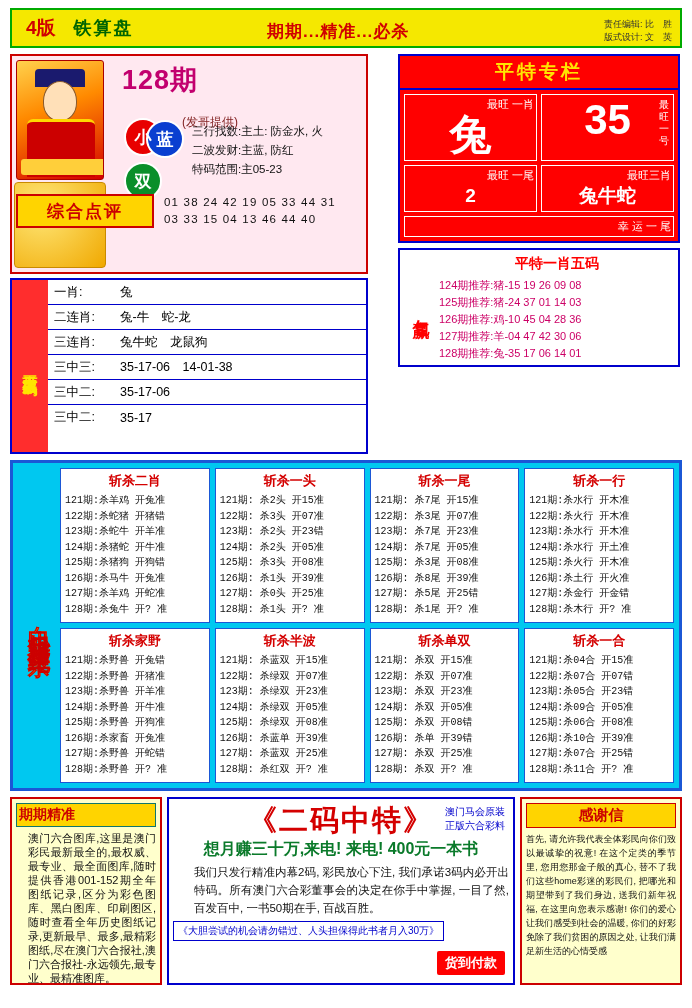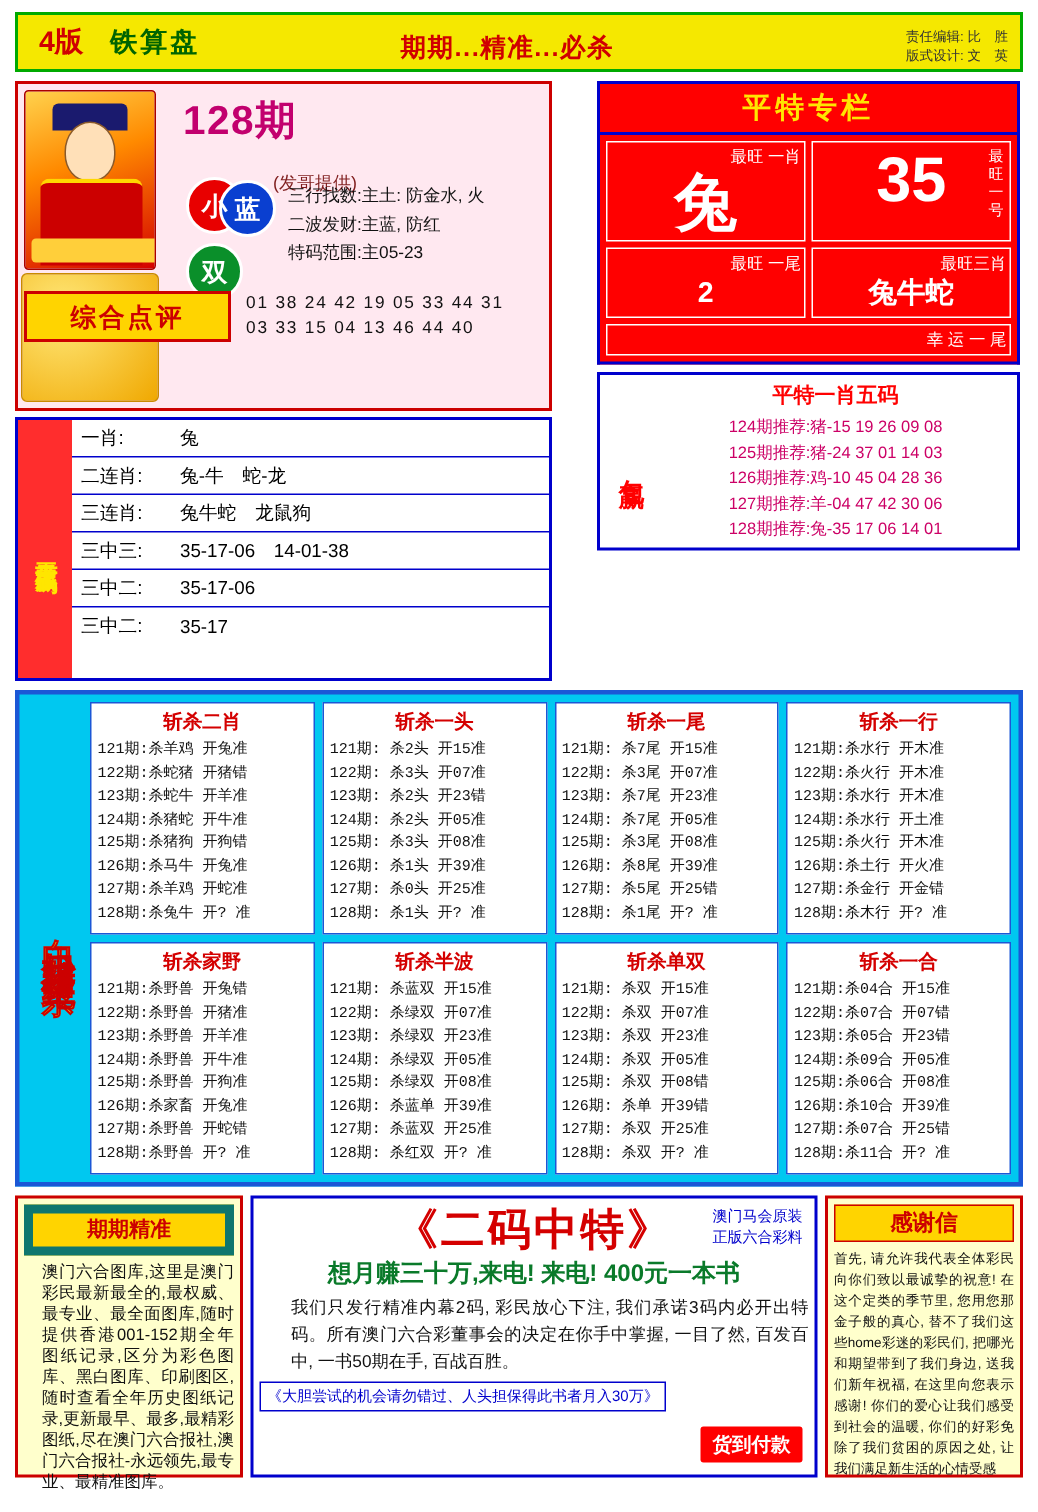--- a/index.html
+++ b/index.html
@@ -77,46 +77,46 @@
   .pt-big { font-size:42px; font-weight:bold; line-height:46px;}
   .pt-side { position:absolute; right:4px; top:4px; font-size:10px; line-height:12px; color:#fff;}
   .pt-wide { grid-column: span 2; }
 
   .five-box { margin-top:5px; border:2px solid #0000cc; background:#fff; display:flex; padding:3px; }
   .five-side { width:36px; background:#fff; color:#ff0000; font-weight:bold; font-size:17px;
      display:flex; align-items:center; justify-content:center; }
   .five-side span{ writing-mode:vertical-rl; text-orientation:upright; letter-spacing:3px;}
   .five-main { flex:1; }
   .five-title { text-align:center; color:#ff0000; font-weight:bold; font-size:14px; margin:2px 0 4px;}
-  .five-row { font-size:11px; color:#cc0066; line-height:17px; text-align:center;}
+  .five-row { font-size:11px; color:#cc0066; line-height:17px; text-align:left;}
 
   
   .middle { margin-top:6px; border:3px solid #1b57d6; background:#00c8f0; display:flex; padding:5px; }
   .mid-side { width:42px; display:flex; align-items:center; justify-content:center;}
   .mid-side span{ writing-mode:vertical-rl; text-orientation:upright; color:#ffe600; -webkit-text-stroke:0.6px #c00;
      font-weight:bold; font-size:22px; letter-spacing:5px;}
   .mid-grid { flex:1; display:grid; grid-template-columns: repeat(4, 1fr); gap:5px;}
   .mcard { background:#ffffff; border:1px solid #1b57d6; padding:3px 4px 5px;font-family:Liberation Mono, monospace;}
   .mcard h4 { margin:0 0 3px; text-align:center; color:#d40000; font-size:13px; font-weight:bold;}
   .mcard .ln { font-size:10px; line-height:15.5px; color:#111; white-space:nowrap;}
 
   
   .footer { margin-top:6px; display:flex; gap:5px; height:188px;}
   .f1 { width:152px; border:2px solid #c00; background:#ffffcc; padding:4px;}
-  .f1 .t { background:#ffd400; color:#c00; font-weight:bold; text-align:center; font-size:14px; padding:2px; border:6px solid #0f766e;}
+  .f1 .t { background:#ffd400; color:#c00; font-weight:bold; font-size:14px; padding:2px; border:1px solid #0f766e;}
   .f1 .b { font-size:11px; line-height:14px; color:#111; margin-top:4px; text-align:justify;margin-left:12px;}
   .f2 { flex:1; border:2px solid #0000cc; background:#ffffff; padding:4px; position:relative;}
   .f2 .big { text-align:center; font-size:29px; font-weight:bold; color:#d40000; letter-spacing:2px; line-height:34px;}
   .f2 .sub { position:absolute; right:8px; top:6px; font-size:10px; color:#0000cc; line-height:14px; text-align:center;}
   .f2 .l2 { text-align:center; color:#0a7a2a; font-weight:bold; font-size:16px; margin-top:2px;}
   .f2 .body { font-size:11.5px; line-height:18px; color:#111; margin-top:3px; text-align:justify;margin-left:21px;}
   .f2 .note { margin-top:4px; font-size:10px; color:#0000cc; border:1px solid #0000cc; padding:2px 4px; display:inline-block;}
   .f2 .pay { position:absolute; right:8px; bottom:8px; background:#ff0000; color:#fff; font-weight:bold;
       font-size:13px; padding:3px 8px; border-radius:2px;}
-  .f3 { width:132px; border:2px solid #c00; background:#ffffcc; padding:4px;}
+  .f3 { width:162px; border:2px solid #c00; background:#ffffcc; padding:4px;}
   .f3 .t { background:#ffd400; color:#c00; font-weight:bold; text-align:center; font-size:15px; padding:2px; border:1px solid #c00;}
   .f3 .b { font-size:9px; line-height:14px; color:#111; margin-top:4px; text-align:justify;}
 </style>
 </head>
 <body>
 
 <div class="page">
 
   <div class="header">
     <div class="hdr-page">4版</div>

